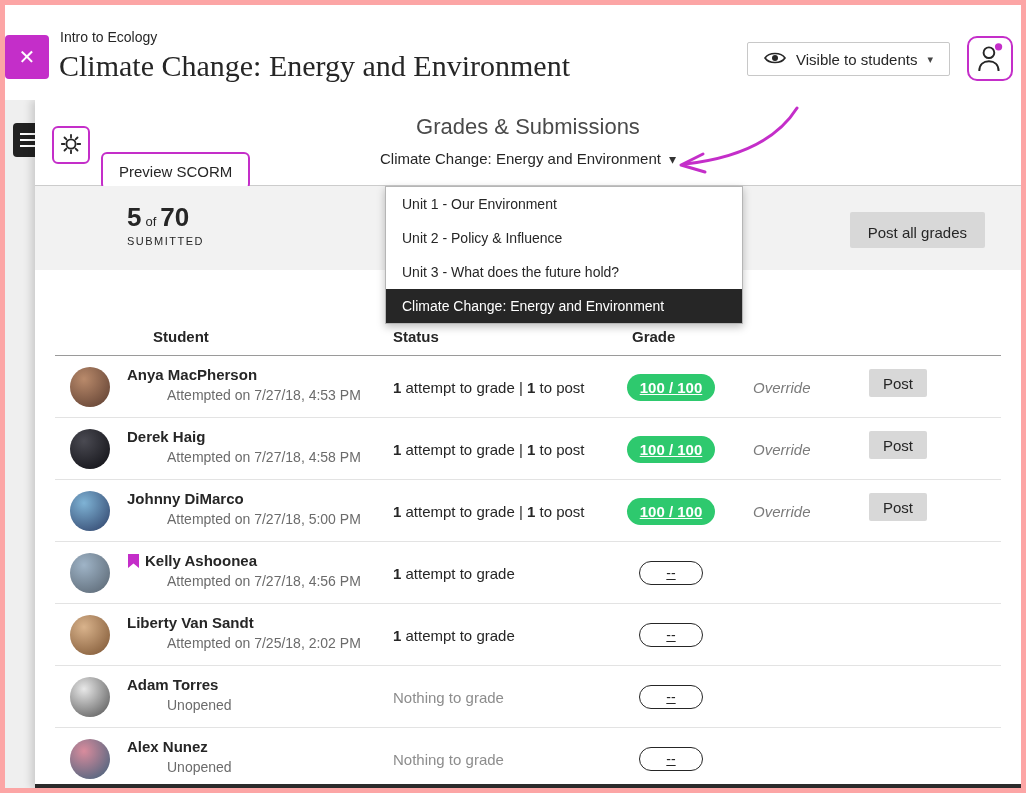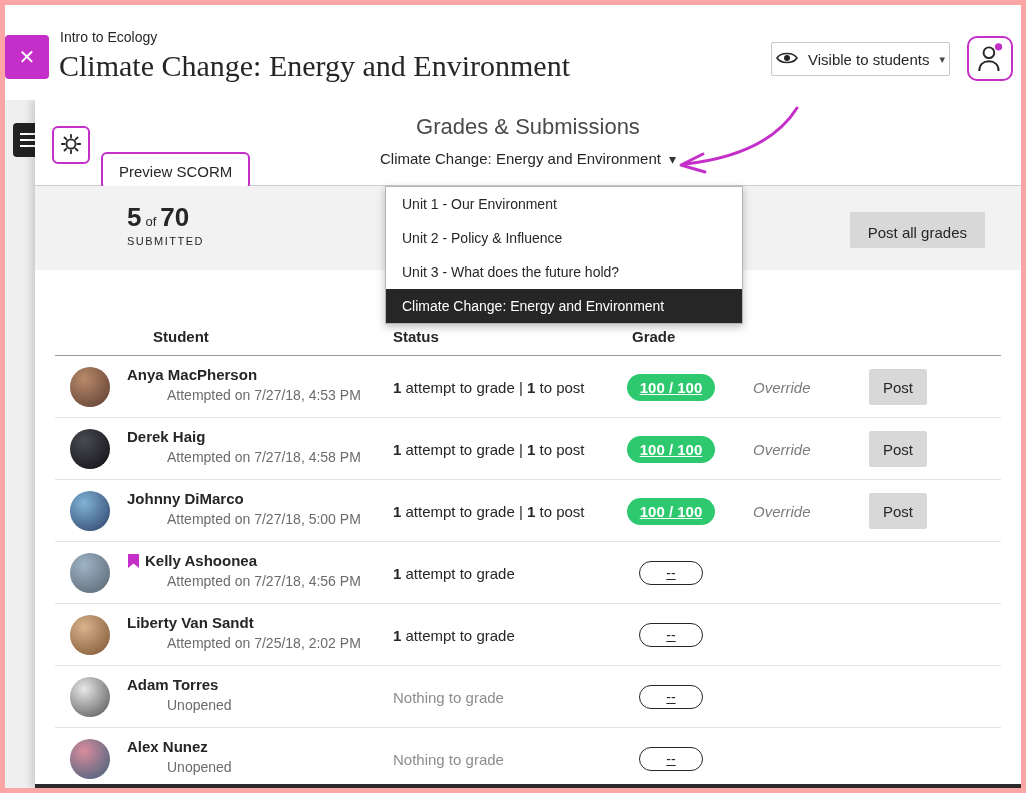--- a/index.html
+++ b/index.html
@@ -12,21 +12,21 @@
   .hamburger-button { position:absolute; left:8px; top:118px; width:34px; height:34px; background:#222; border:none; border-radius:4px; z-index:1; display:flex; flex-direction:column; justify-content:center; gap:4px; padding:0 7px; cursor:pointer; }
   .hamburger-button span { display:block; height:2px; background:#fff; }
 
   
   .close-button { position:absolute; left:0; top:30px; width:44px; height:44px; background:var(--accent); color:#fff; border:none; border-radius:4px; z-index:10; font-size:20px; line-height:1; display:flex; align-items:center; justify-content:center; cursor:pointer; }
 
   
   .top-header { position:absolute; left:0; top:0; width:100%; height:95px; background:#fff; z-index:3; }
   .course-name { position:absolute; left:55px; top:24px; font-size:14px; color:var(--ink); }
   .page-title { position:absolute; left:54px; top:44px; font-size:30px; font-weight:400; font-family:"Liberation Serif","DejaVu Serif",serif; color:var(--ink); white-space:nowrap; }
-  .visibility-button { position:absolute; right:71px; top:37px; height:34px; display:inline-flex; align-items:center; gap:10px; padding:0 4px; background:#fff; border:1px solid #c8c8c8; border-radius:2px; font-size:15px; color:var(--ink); cursor:pointer; font-family:inherit; }
+  .visibility-button { position:absolute; right:71px; top:37px; height:34px; display:inline-flex; align-items:center; gap:10px; padding:0 16px; background:#fff; border:1px solid #c8c8c8; border-radius:2px; font-size:15px; color:var(--ink); cursor:pointer; font-family:inherit; }
   .caret { font-size:11px; color:#444; }
   .profile-button { position:absolute; right:8px; top:31px; width:46px; height:45px; background:#fff; border:2px solid var(--accent); border-radius:10px; display:flex; align-items:center; justify-content:center; cursor:pointer; z-index:4; }
   .profile-button .dot { fill:var(--accent); }
 
   
   .main-panel { position:absolute; left:30px; top:95px; right:0; bottom:0; background:#fff; box-shadow:-4px 0 8px rgba(0,0,0,.15); z-index:2; }
   .bottom-strip { position:absolute; left:30px; right:0; bottom:0; height:4px; background:#2b2b2b; z-index:6; }
 
   
   .toolbar { position:absolute; left:0; top:0; right:0; height:86px; border-bottom:1px solid #ccc; background:#fff; }
@@ -68,21 +68,21 @@
   .student-info { position:absolute; left:92px; top:10px; }
   .student-name { font-size:15px; font-weight:600; display:flex; align-items:center; gap:5px; white-space:nowrap; }
   .attempt-info { font-size:14px; color:#6b6b6b; margin-top:4px; white-space:nowrap;margin-left:40px; }
   .status { position:absolute; left:358px; top:0; height:100%; display:flex; align-items:center; font-size:15px; white-space:pre; }
   .status.muted { color:#8d8d8d; }
   .grade-cell { position:absolute; left:576px; top:0; width:120px; height:100%; display:flex; align-items:center; justify-content:center; }
   .pill { font-family:inherit; cursor:pointer;text-decoration:underline; }
   .pill.scored { background:var(--green); color:#fff; font-weight:bold; font-size:15px; padding:5px 13px; border-radius:15px; border:none; white-space:nowrap; }
   .pill.empty { background:#fff; color:var(--ink); font-size:14px; padding:3px 26px; border:1.5px solid var(--ink); border-radius:14px; }
   .override-link { position:absolute; left:718px; top:0; height:100%; display:flex; align-items:center; font-style:italic; font-size:15px; color:#7a7a7a; cursor:pointer; }
-  .post-button { position:absolute; left:834px; top:13px; width:58px; height:36px; background:#d8d8d8; border:none; border-radius:2px; font-size:15px; color:var(--ink); cursor:pointer; font-family:inherit; }
+  .post-button { position:absolute; left:834px; top:13px; width:58px; height:28px; background:#d8d8d8; border:none; border-radius:2px; font-size:15px; color:var(--ink); cursor:pointer; font-family:inherit; }
   .flag-icon svg { display:block; }
 </style>
 </head>
 <body>
 
 <div class="page">
 
   <div class="left-rail"></div>
 
   <button class="hamburger-button">

